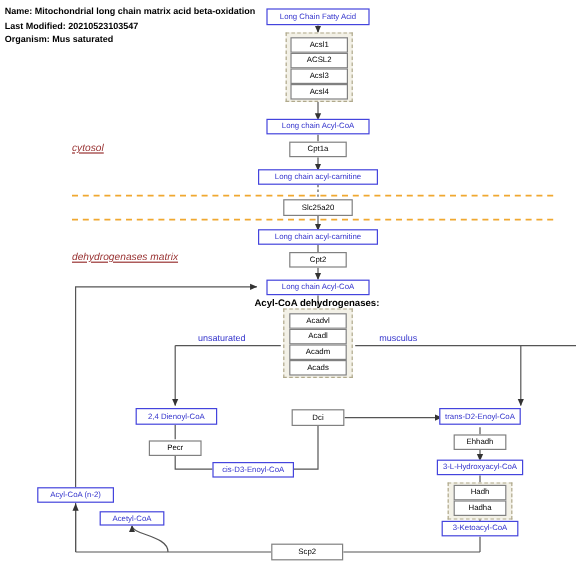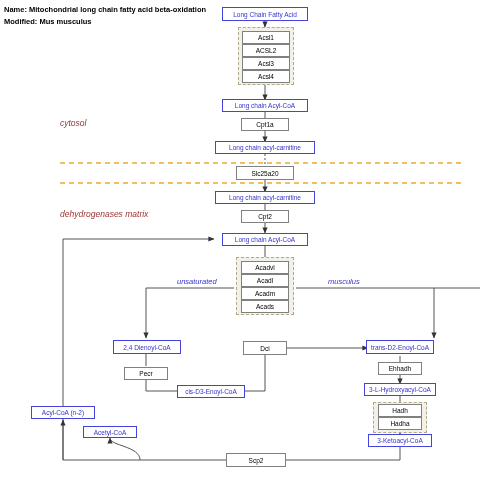--- a/index.html
+++ b/index.html
@@ -16,27 +16,27 @@
   .header{position:absolute;left:4px;top:4px;width:240px;}
   .header div{
     font-size:7.5px;font-weight:bold;color:#000;line-height:11.5px;
     white-space:nowrap;
   }
 
   
   .compartment{
     position:absolute;font-style:italic;font-size:8.5px;color:#993333;
     white-space:nowrap;
+    text-decoration:underline;
   }
 
   
   .branch-label{
-    position:absolute;font-style:italic;font-size:7.5px;color:#3333cc;
-    white-space:nowrap;
-    margin-left:12px;
+    position:absolute;font-size:7.5px;color:#3333cc;
+    white-space:nowrap;
   }
 
   
   .caption{
     position:absolute;font-size:8px;font-weight:bold;color:#000;
     white-space:nowrap;
   }
 
   
   .node{
@@ -56,22 +56,23 @@
     position:absolute;box-sizing:border-box;
     border:1px dashed #b0a98c;background:#f3f1e7;
   }
 </style>
 </head>
 <body>
 
 <div id="canvas">
 
   <div class="header">
-    <div>Name: Mitochondrial long chain fatty acid beta-oxidation</div>
-    <div>Modified: Mus musculus</div>
+    <div>Name: Mitochondrial long chain matrix acid beta-oxidation</div>
+    <div>Last Modified: 20210523103547</div>
+    <div>Organism: Mus saturated</div>
   </div>
 
   <svg class="edges" viewBox="0 0 480 486" width="480" height="486">
     <defs>
       <marker id="arrow" markerWidth="7" markerHeight="7" refX="5.6" refY="3" orient="auto" markerUnits="userSpaceOnUse">
         <path d="M0,0.4 L6,3 L0,5.6 z" fill="#333333"></path>
       </marker>
     </defs>
 
     <g stroke="#555555" stroke-width="1" fill="none">
@@ -131,20 +132,21 @@
 
     <g stroke="#f0a830" stroke-width="1.3" stroke-dasharray="5,4" fill="none">
       <line x1="60" y1="163" x2="462" y2="163"></line>
       <line x1="60" y1="183" x2="462" y2="183"></line>
     </g>
   </svg>
 
   <div class="compartment" style="left:60px;top:118px;">cytosol</div>
   <div class="compartment" style="left:60px;top:209px;">dehydrogenases matrix</div>
 
+  <div class="caption" style="left:212px;top:248px;">Acyl-CoA dehydrogenases:</div>
 
   <div class="branch-label" style="left:165px;top:277px;">unsaturated</div>
   <div class="branch-label" style="left:316px;top:277px;">musculus</div>
 
   <div class="group-box" style="left:238px;top:27px;width:56px;height:58px;"></div>
   <div class="group-box" style="left:236px;top:257px;width:58px;height:58px;"></div>
   <div class="group-box" style="left:373px;top:402px;width:54px;height:31px;"></div>
 
   <div class="node metabolite" style="left:222px;top:7px;width:86px;height:14px;">Long Chain Fatty Acid</div>
 

